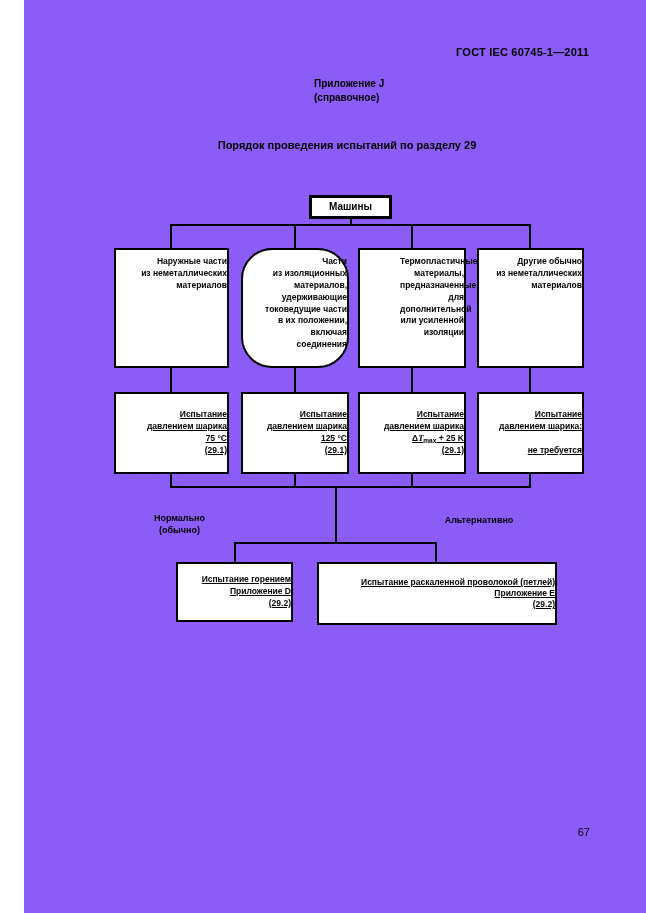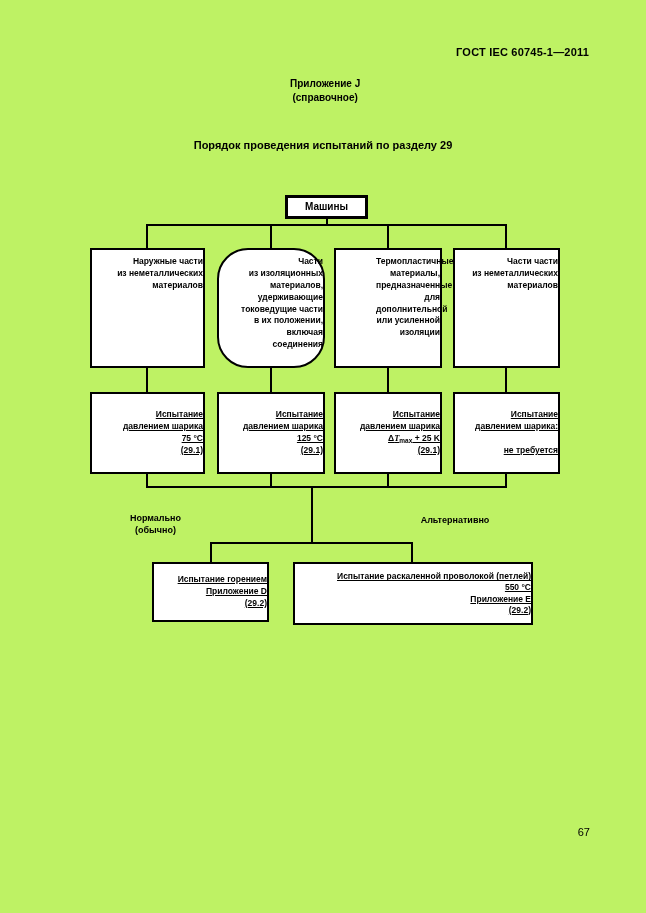--- a/index.html
+++ b/index.html
@@ -1,29 +1,29 @@
 <!DOCTYPE html>
 <html><head>
 <meta charset="utf-8">
 <style>
   * { margin:0; padding:0; box-sizing:border-box; }
   html,body { background:#ffffff; }
   body {
     width:646px; height:913px; position:relative;
     font-family:"Liberation Sans", sans-serif; color:#000;
   }
-  .page { position:absolute; inset:0; background:#bef264; overflow:hidden; }
+  .page { position:absolute; inset:0; background:#8b5cf6; overflow:hidden;margin-left:24px; }
 
   .hdr {
     position:absolute; top:46px; right:57px;
     font-size:11px; font-weight:bold; letter-spacing:0.2px;
   }
   .annex {
     position:absolute; top:77px; left:290px;
-    font-size:10px; font-weight:bold; line-height:1.35;text-align:center;
+    font-size:10px; font-weight:bold; line-height:1.35;
   }
   .title {
     position:absolute; top:139px; left:0; width:646px; text-align:center;
     font-size:11px; font-weight:bold;
   }
   .subtitle {
     position:absolute; top:166px; left:0; width:646px; text-align:center;
     font-size:9.5px; font-weight:bold;
   }
 
@@ -113,21 +113,21 @@
     <div class="box toptext" style="left:334px; top:248px; width:108px; height:120px;padding-left:40px;">
       <div>Термопластичные</div>
       <div>материалы,</div>
       <div>предназначенные</div>
       <div>для дополнительной</div>
       <div>или усиленной</div>
       <div>изоляции</div>
     </div>
 
     <div class="box toptext" style="left:453px; top:248px; width:107px; height:120px;">
-      <div>Части части</div>
+      <div>Другие обычно</div>
       <div>из неметаллических</div>
       <div>материалов</div>
     </div>
 
     <div class="box vcenter" style="left:90px; top:392px; width:115px; height:82px;">
       <div>Испытание</div>
       <div>давлением шарика</div>
       <div>75 °C</div>
       <div>(29.1)</div>
     </div>
@@ -160,21 +160,20 @@
     <div class="lbl" style="left:405px; top:515px; width:100px;">Альтернативно</div>
 
     <div class="box vcenter" style="left:152px; top:562px; width:117px; height:60px;">
       <div>Испытание горением</div>
       <div>Приложение D</div>
       <div>(29.2)</div>
     </div>
 
     <div class="box vcenter" style="left:293px; top:562px; width:240px; height:63px; line-height:1.3;">
       <div>Испытание раскаленной проволокой (петлей)</div>
-      <div>550 °C</div>
       <div>Приложение E</div>
       <div>(29.2)</div>
     </div>
 
   </div>
 
   <div class="pagenum">67</div>
 
 </div>
 

